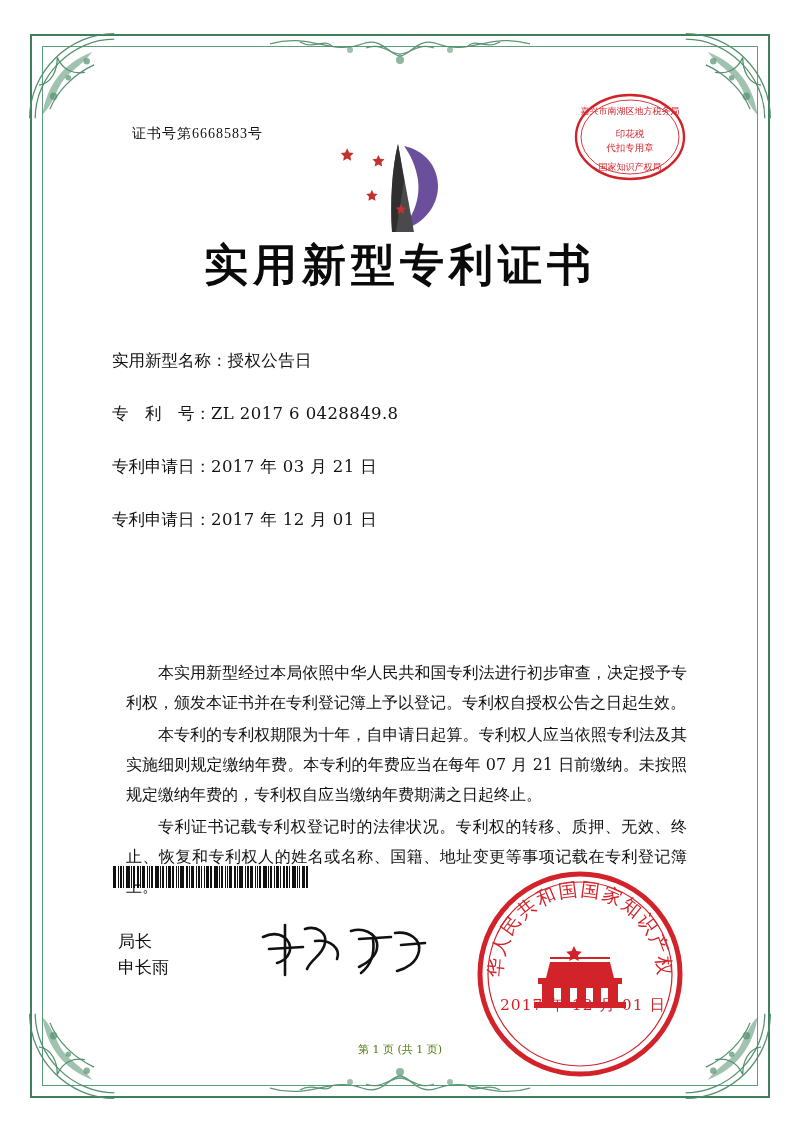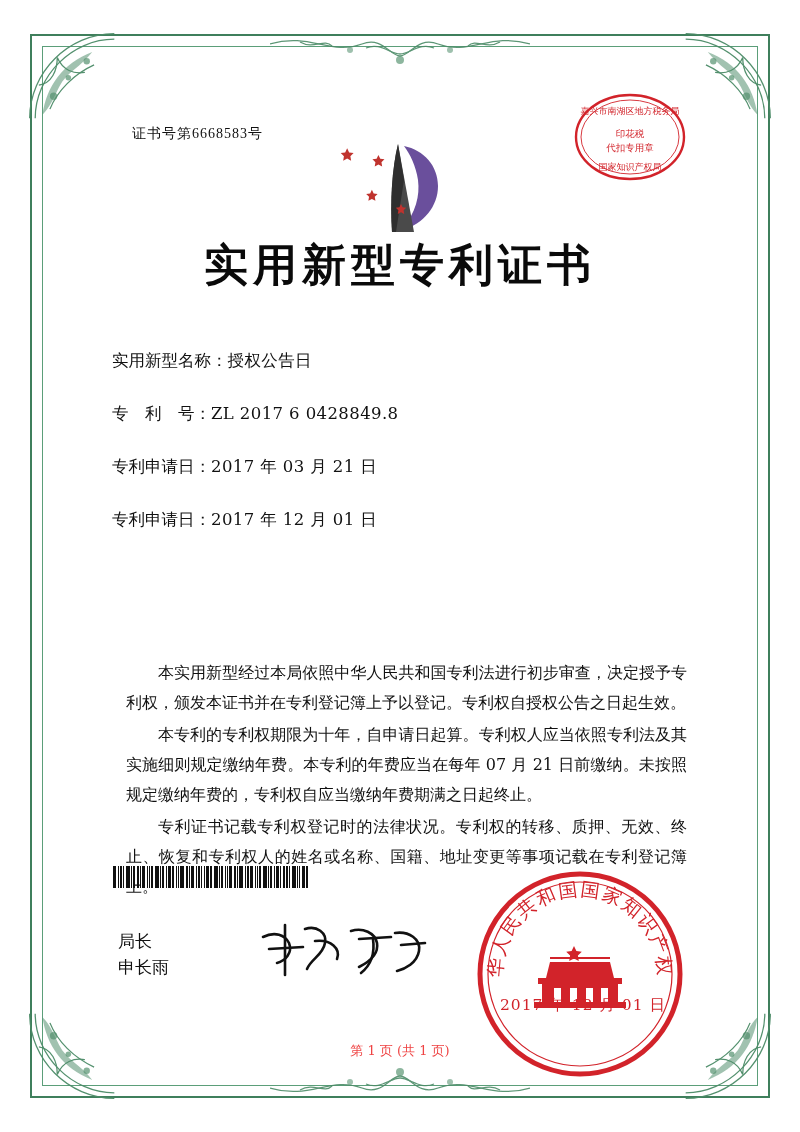--- a/index.html
+++ b/index.html
@@ -199,22 +199,22 @@
     font-family: "DejaVu Serif", serif;
   }
 
   
   .footer {
     position: absolute;
     left: 0;
     right: 0;
     top: 1042px;
     text-align: center;
-    font-size: 13px;
-    color: #ef4444;
+    font-size: 11px;
+    color: #4d7c0f;
     font-family: "DejaVu Serif", serif;
   }
 </style>
 </head>
 <body>
 
 <div class="page">
 
   <div class="border-outer"></div>
   <div class="border-inner"></div>

